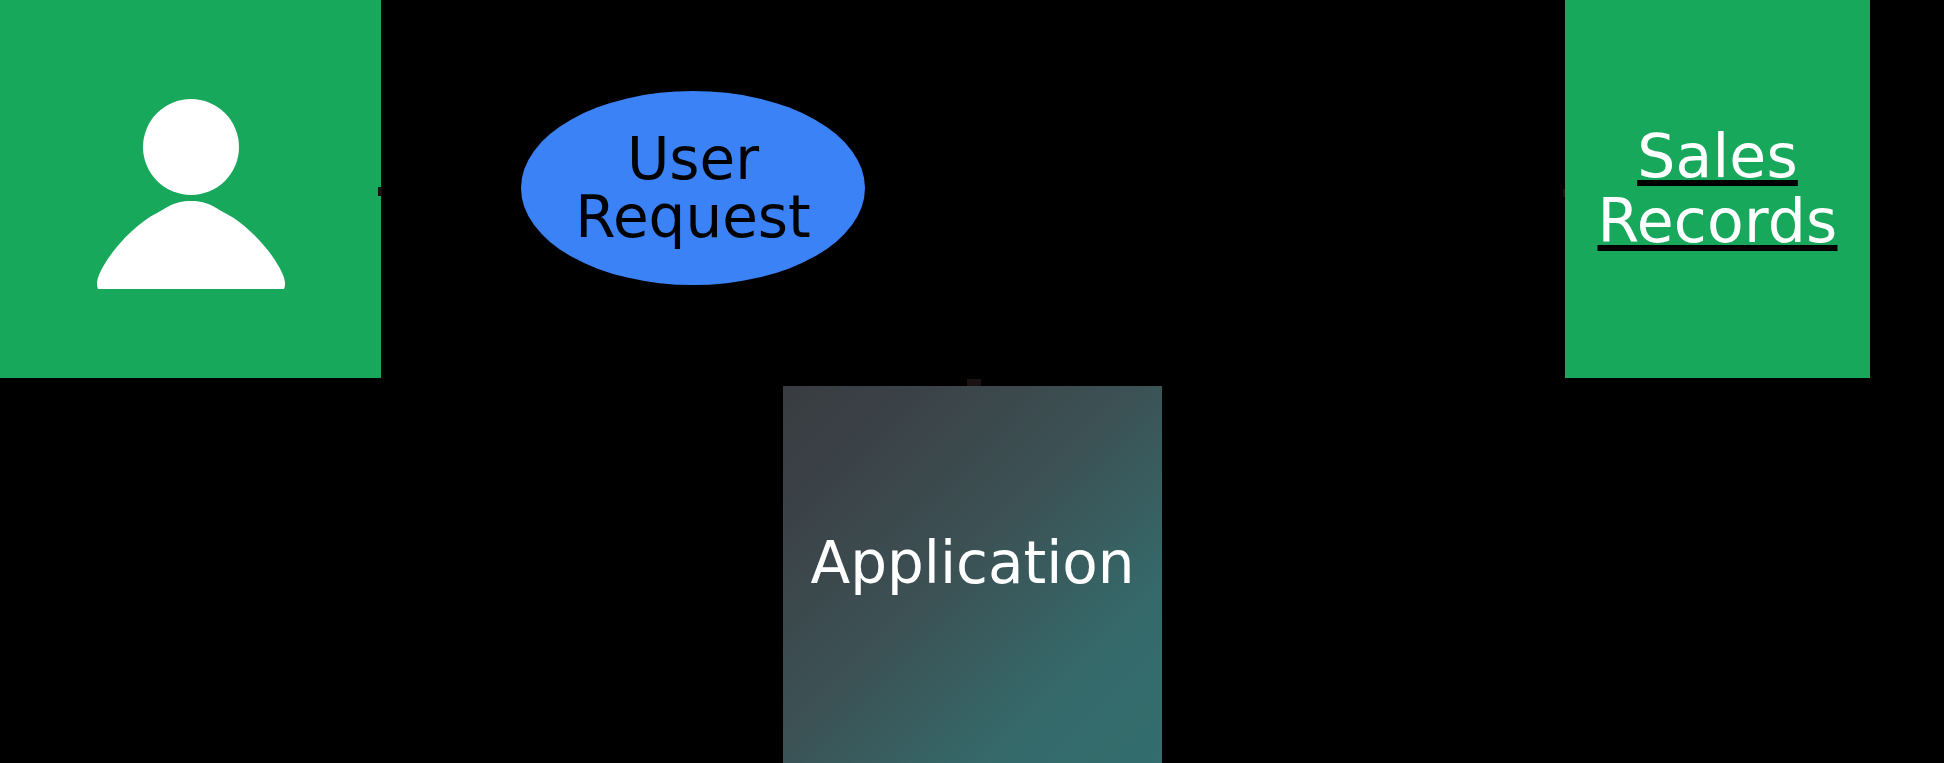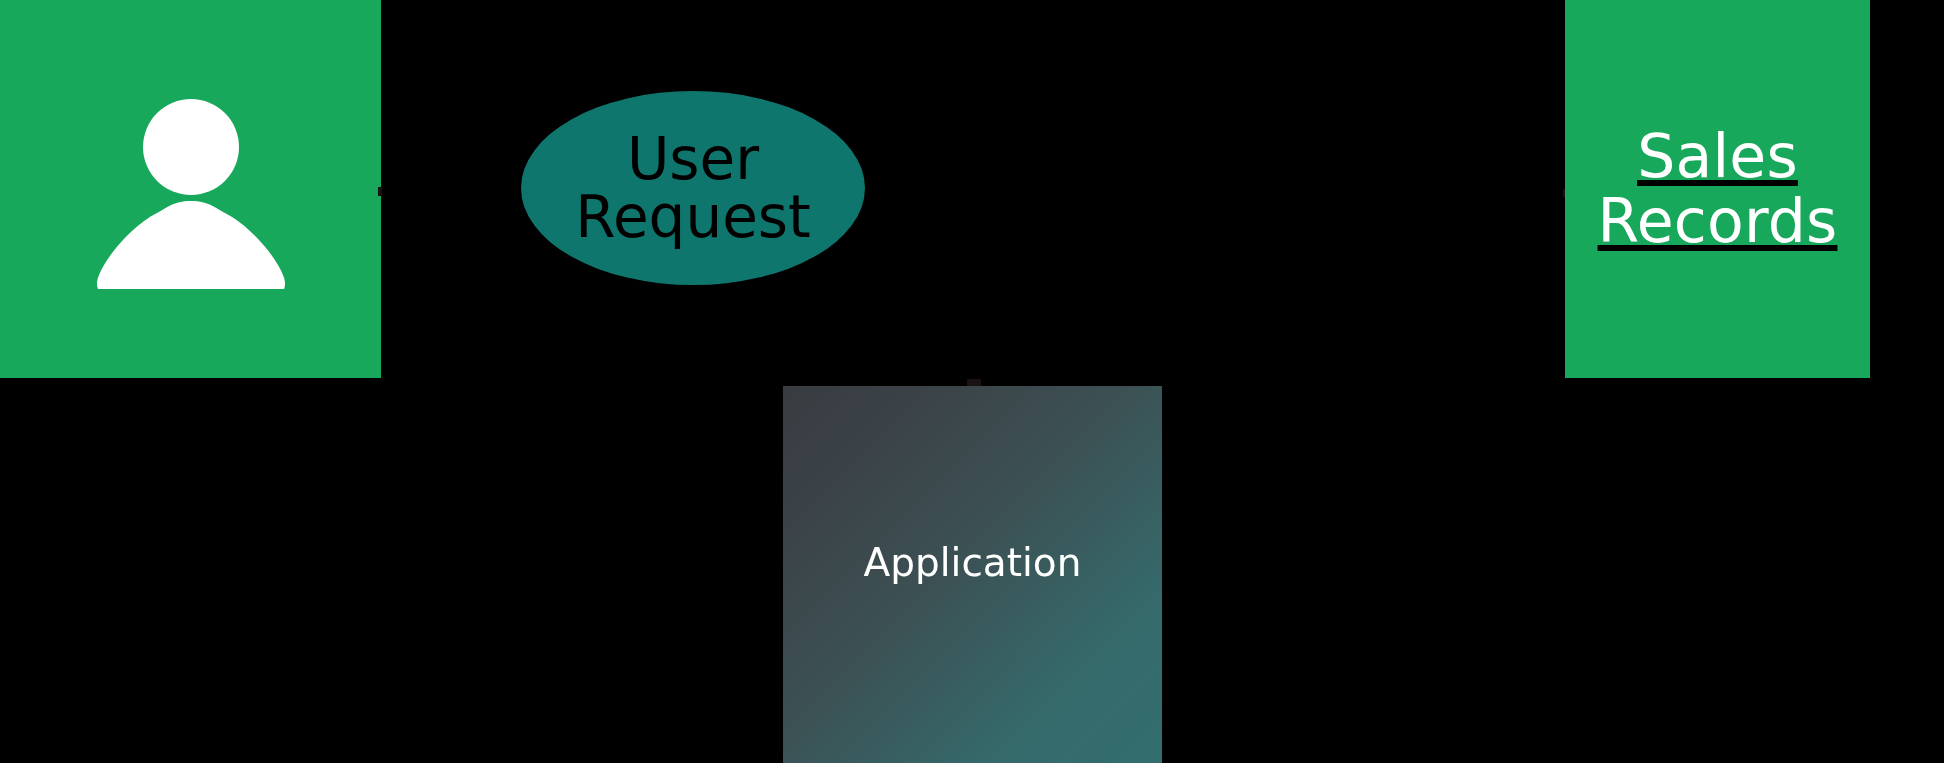--- a/index.html
+++ b/index.html
@@ -47,21 +47,21 @@
   .notch-left  { left: 378px;  top: 187px; width: 4px;  height: 9px; }
   .notch-right { left: 1563px; top: 189px; width: 4px;  height: 8px; }
   .notch-app   { left: 967px;  top: 379px; width: 14px; height: 9px; }
 
   
   .person-icon { display: block; }
 
   
   .ellipse {
     position: absolute;
-    background: #0f766e;
+    background: #3b82f6;
     border-radius: 50%;
     display: flex;
     align-items: center;
     justify-content: center;
   }
   .ellipse-label {
     color: #000000;
     font-size: 58px;
     line-height: 1.0;
     text-align: center;
@@ -78,21 +78,21 @@
     top: 386px;
     width: 379px;
     height: 377px;
     background: linear-gradient(135deg, #383c41 0%, #3b4247 18%, #3c5053 45%, #356a6b 78%, #336d6d 100%);
     display: flex;
     align-items: center;
     justify-content: center;
   }
   .app-label {
     color: #ffffff;
-    font-size: 39px;
+    font-size: 58px;
     line-height: 1.0;
     text-align: center;
     font-weight: 400;
     transform: translateY(-12px);
   }
 </style>
 </head>
 <body>
 
 <div id="canvas">

